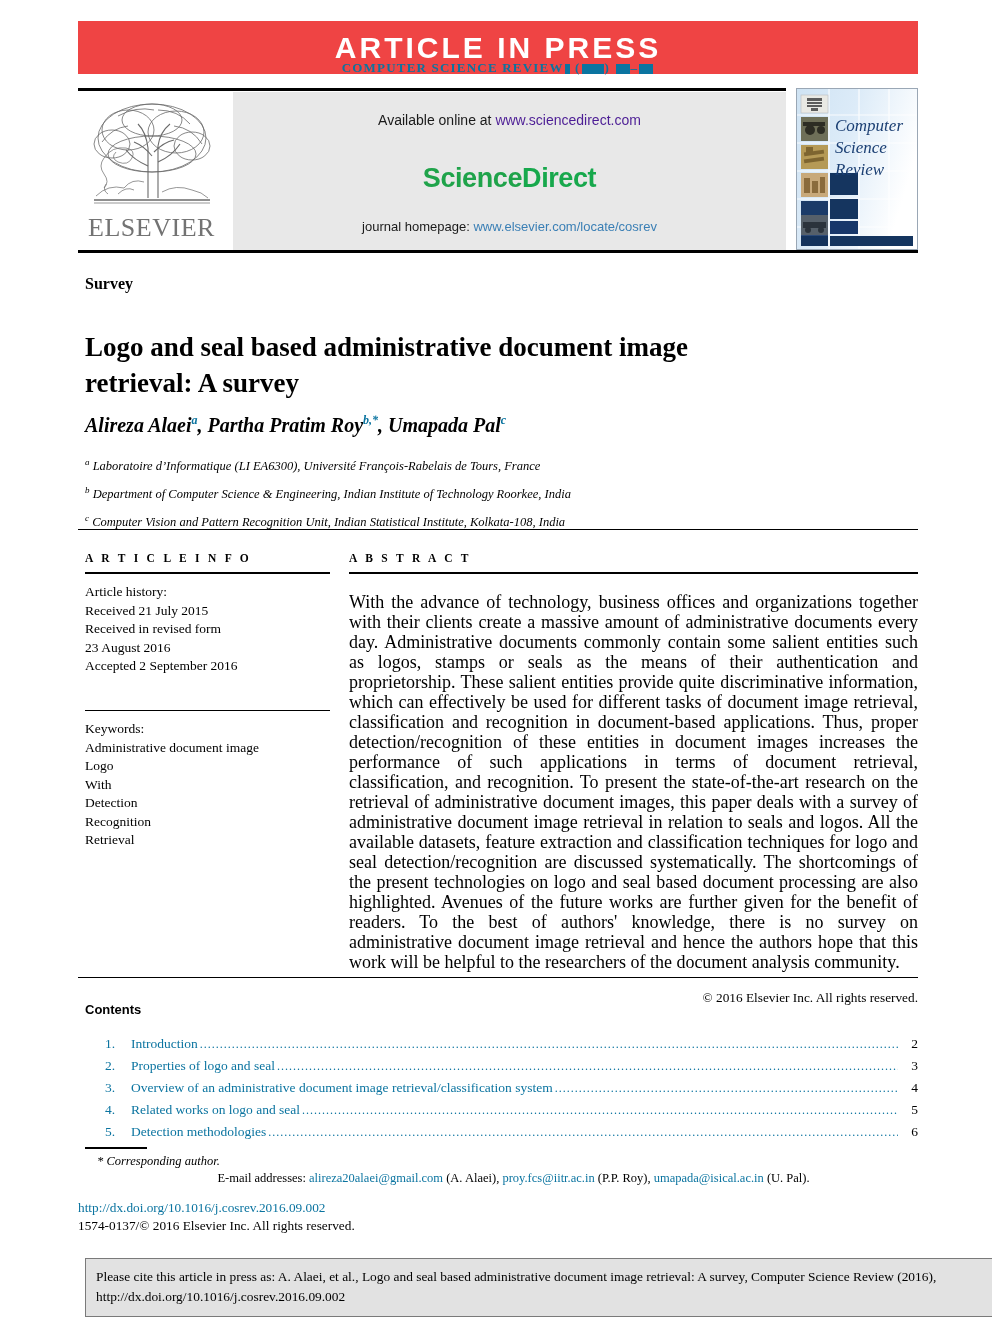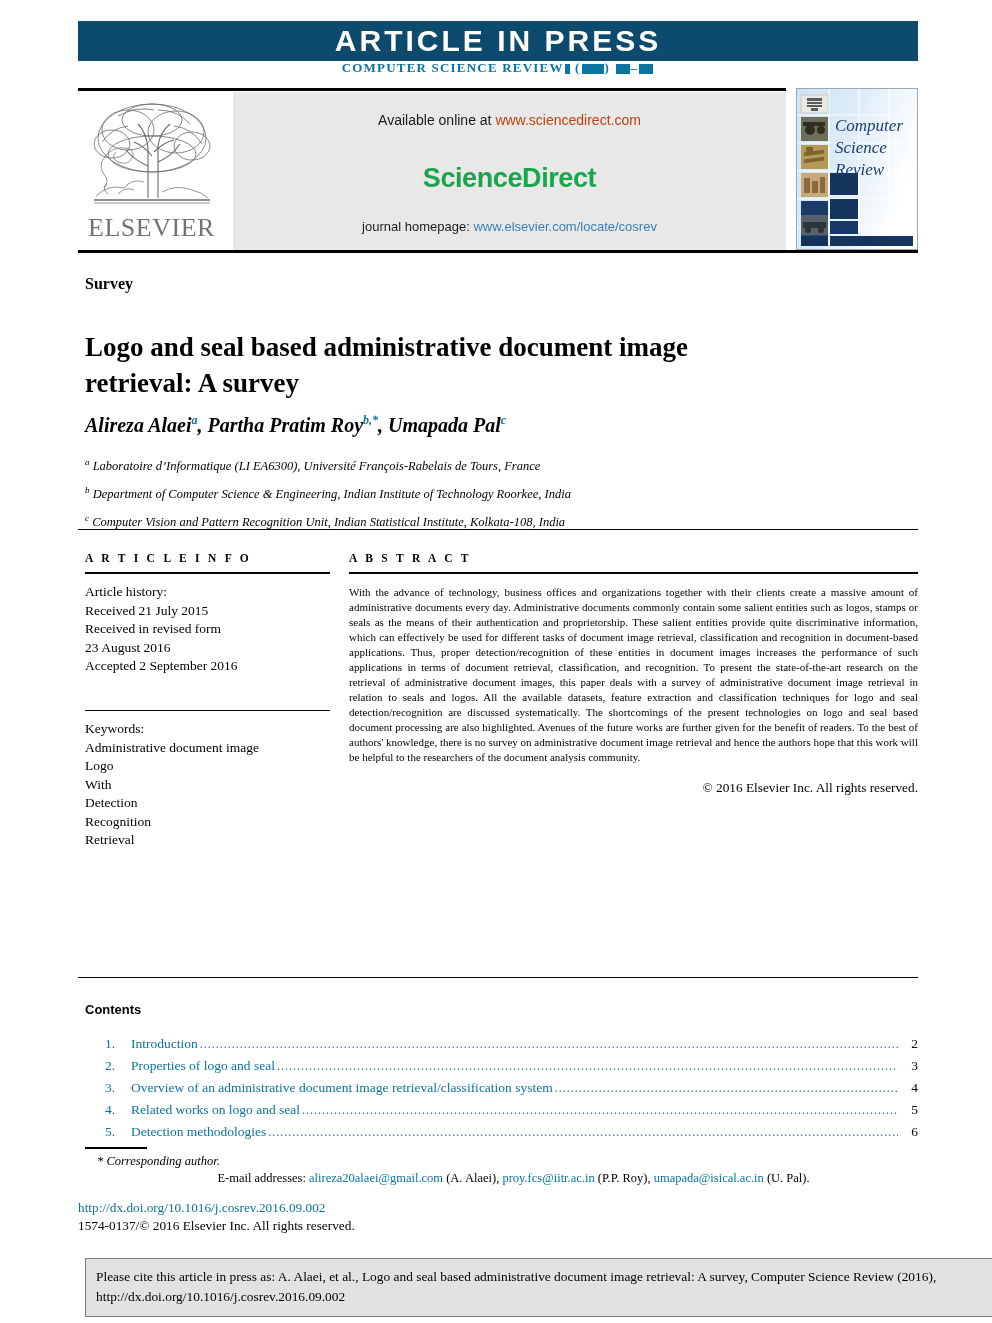--- a/index.html
+++ b/index.html
@@ -23,22 +23,22 @@
     box-sizing: border-box;
     padding: 0;
   }
 
   
   .aip-banner {
     position: absolute;
     left: 78px;
     top: 21px;
     width: 840px;
-    height: 40px;
-    background: #0c4a6e;
+    height: 53px;
+    background: #ef4444;
     display: flex;
     align-items: center;
     justify-content: center;
   }
   .aip-text {
     font-family: "Liberation Sans", sans-serif;
     font-weight: bold;
     font-size: 30px;
     letter-spacing: 3px;
     color: #ffffff;
@@ -126,21 +126,21 @@
     justify-content: space-between;
     padding: 20px 0 16px 0;
     box-sizing: border-box;
     margin-left: 8px;
   }
   .sd-available {
     font-family: "Liberation Sans", sans-serif;
     font-size: 14px;
     color: #1a1a1a;
   }
-  .sd-available .lnk { color: #c2410c; }
+  .sd-available .lnk { color: #4c1d95; }
   .sd-logo {
     font-family: "Liberation Sans", sans-serif;
     font-weight: bold;
     font-size: 27px;
     letter-spacing: -0.4px;
     margin-top: 9px;
   }
   .sd-logo .sd-sci { color: #1fa34a; }
   .sd-logo .sd-dir { color: #17a84c; }
   .sd-home {
@@ -247,22 +247,22 @@
   .info-body {
     font-family: "Liberation Serif", serif;
     font-size: 13.5px;
     line-height: 18.5px;
   }
   .block-gap { height: 34px; }
   .kw-line { }
 
   .abstract-body {
     font-family: "Liberation Serif", serif;
-    font-size: 11px;
-    line-height: 15px;
+    font-size: 18px;
+    line-height: 20px;
     text-align: justify;
     text-justify: inter-word;
   }
   .copyright-line {
     font-family: "Liberation Serif", serif;
     font-size: 13.3px;
     text-align: right;
     margin-top: 15px;
   }
 

